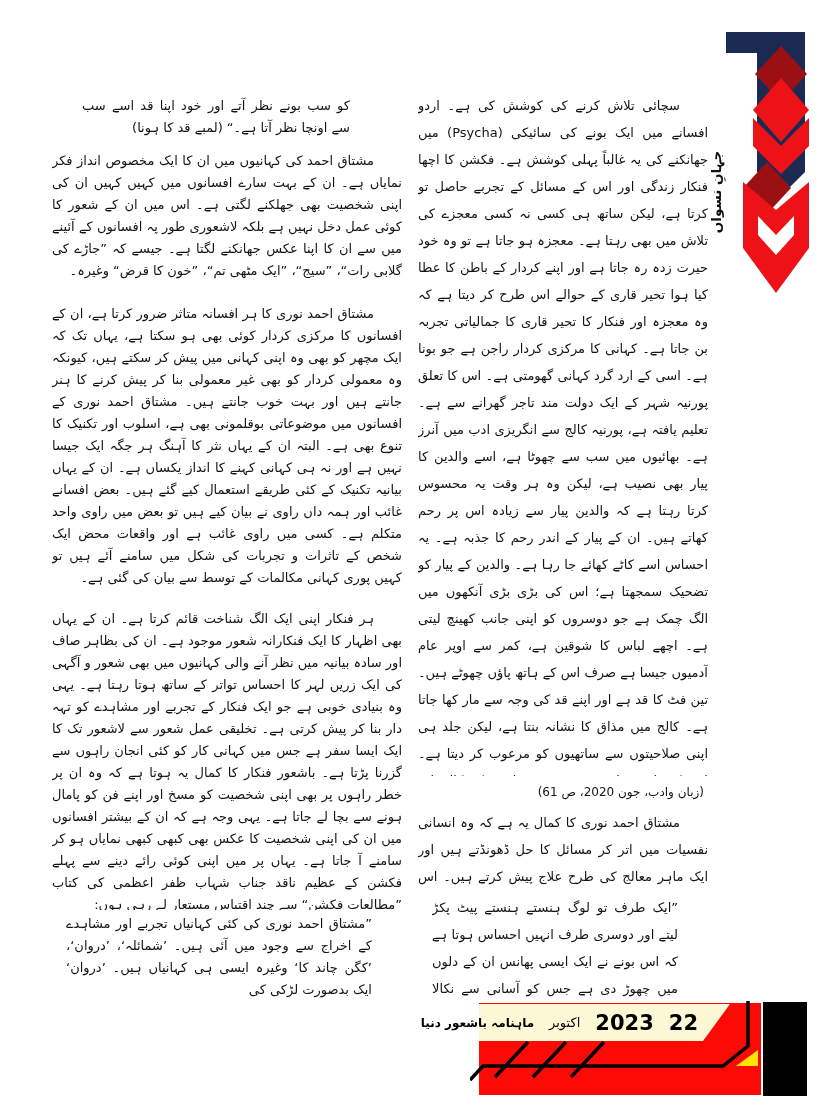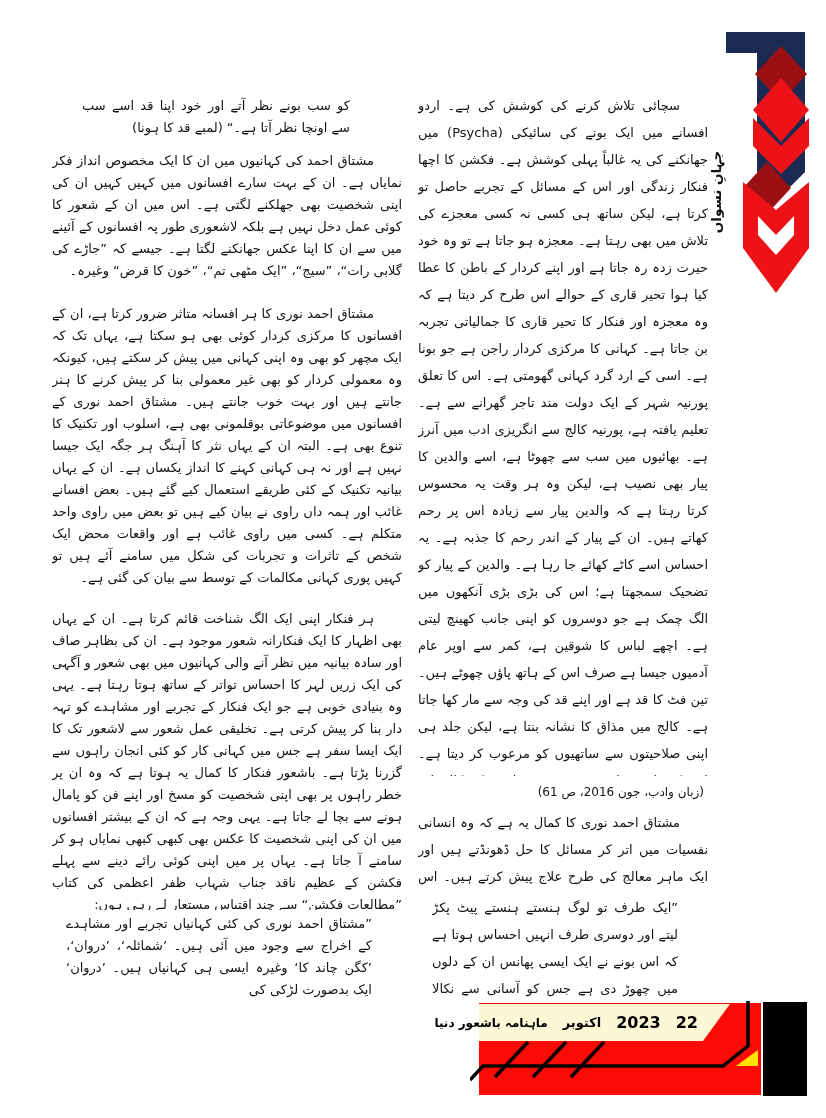--- a/index.html
+++ b/index.html
@@ -39,42 +39,42 @@
     text-align:center;font-size:13.5px;font-weight:bold;color:#111;
     direction:rtl;white-space:nowrap;
   }
   
   .footer-svg{position:absolute;left:470px;top:998px;}
   .footer-textbar{
     position:absolute;left:482px;top:1006px;width:226px;height:33px;
     display:flex;direction:rtl;align-items:center;gap:15px;
     padding-right:10px;box-sizing:border-box;color:#000;
   }
-  .footer-textbar .pageno,.footer-textbar .year{font-size:16px;font-weight:bold;font-family:"DejaVu Sans",sans-serif;}
-  .footer-textbar .month{font-size:13px;font-weight:bold;}
+  .footer-textbar .pageno,.footer-textbar .year{font-size:21px;font-weight:bold;font-family:"DejaVu Sans",sans-serif;}
+  .footer-textbar .month{font-size:13px;font-weight:normal;}
   .footer-textbar .magname{font-size:12px;font-weight:bold;white-space:nowrap;}
 </style>
 </head>
 <body>
 
 <svg class="masthead-svg" width="122" height="285" viewBox="0 0 122 285" aria-hidden="true">
   <polygon fill="#1b2a52" points="38,12 117,12 117,152 93,176 69,152 69,33 38,33"></polygon>
   <polygon fill="#9b1013" points="93,26 119,54 93,82 67,54"></polygon>
   <polygon fill="#ec1218" points="93,58 121,90 93,122 65,90"></polygon>
   <polygon fill="#ec1218" points="65,98 93,126 121,98 121,126 93,154 65,126"></polygon>
   <polygon fill="#9b1013" points="79,142 103,168 79,194 55,168"></polygon>
   <polygon fill="#ec1218" points="55,162 88,190 121,162 121,228 88,273 55,228"></polygon>
   <polygon fill="#ffffff" points="70,196 88,215 106,196 106,215 88,235 70,215"></polygon>
 </svg>
 
 <div class="vertical-title">جہانِ نسواں</div>
 
 <div class="col col-right" dir="rtl" lang="ur">
     <div class="block paragraph">سچائی تلاش کرنے کی کوشش کی ہے۔ اردو افسانے میں ایک بونے کی سائیکی (Psycha) میں جھانکنے کی یہ غالباً پہلی کوشش ہے۔ فکشن کا اچھا فنکار زندگی اور اس کے مسائل کے تجربے حاصل تو کرتا ہے، لیکن ساتھ ہی کسی نہ کسی معجزے کی تلاش میں بھی رہتا ہے۔ معجزہ ہو جاتا ہے تو وہ خود حیرت زدہ رہ جاتا ہے اور اپنے کردار کے باطن کا عطا کیا ہوا تحیر قاری کے حوالے اس طرح کر دیتا ہے کہ وہ معجزہ اور فنکار کا تحیر قاری کا جمالیاتی تجربہ بن جاتا ہے۔ کہانی کا مرکزی کردار راجن ہے جو بونا ہے۔ اسی کے ارد گرد کہانی گھومتی ہے۔ اس کا تعلق پورنیہ شہر کے ایک دولت مند تاجر گھرانے سے ہے۔ تعلیم یافتہ ہے، پورنیہ کالج سے انگریزی ادب میں آنرز ہے۔ بھائیوں میں سب سے چھوٹا ہے، اسے والدین کا پیار بھی نصیب ہے، لیکن وہ ہر وقت یہ محسوس کرتا رہتا ہے کہ والدین پیار سے زیادہ اس پر رحم کھاتے ہیں۔ ان کے پیار کے اندر رحم کا جذبہ ہے۔ یہ احساس اسے کاٹے کھائے جا رہا ہے۔ والدین کے پیار کو تضحیک سمجھتا ہے؛ اس کی بڑی بڑی آنکھوں میں الگ چمک ہے جو دوسروں کو اپنی جانب کھینچ لیتی ہے۔ اچھے لباس کا شوقین ہے، کمر سے اوپر عام آدمیوں جیسا ہے صرف اس کے ہاتھ پاؤں چھوٹے ہیں۔ تین فٹ کا قد ہے اور اپنے قد کی وجہ سے مار کھا جاتا ہے۔ کالج میں مذاق کا نشانہ بنتا ہے، لیکن جلد ہی اپنی صلاحیتوں سے ساتھیوں کو مرعوب کر دیتا ہے۔ اس کے باوجود اسے محسوس ہوتا ہے کہ کالج اور کالج کے باہر ہر شخص اس پر رحم ہی کھاتا رہتا ہے۔ کوئی اسے مکمل آدمی نہیں سمجھتا۔ اسی احساس کی شدت اس کی سائیکی کو شدید طور پہ متاثر کرتی ہے۔“</div>
-    <div class="block citation">(زبان وادب، جون 2016، ص 61)</div>
+    <div class="block citation">(زبان وادب، جون 2020، ص 61)</div>
     <div class="block paragraph">مشتاق احمد نوری کا کمال یہ ہے کہ وہ انسانی نفسیات میں اتر کر مسائل کا حل ڈھونڈتے ہیں اور ایک ماہر معالج کی طرح علاج پیش کرتے ہیں۔ اس کام میں انھیں مہارت حاصل ہے۔ یہ اقتباس دیکھتے چلیں:</div>
     <div class="block quote">”ایک طرف تو لوگ ہنستے ہنستے پیٹ پکڑ لیتے اور دوسری طرف انہیں احساس ہوتا ہے کہ اس بونے نے ایک ایسی پھانس ان کے دلوں میں چھوڑ دی ہے جس کو آسانی سے نکالا نہیں جا سکتا۔ اپنے شوق کی کامیابی کے نشے میں کبھی کبھی راجن</div>
   </div>
 <div class="col col-left" dir="rtl" lang="ur">
     <div class="block quote">کو سب بونے نظر آتے اور خود اپنا قد اسے سب سے اونچا نظر آتا ہے۔“ (لمبے قد کا ہونا)</div>
     <div class="block paragraph">مشتاق احمد کی کہانیوں میں ان کا ایک مخصوص انداز فکر نمایاں ہے۔ ان کے بہت سارے افسانوں میں کہیں کہیں ان کی اپنی شخصیت بھی جھلکنے لگتی ہے۔ اس میں ان کے شعور کا کوئی عمل دخل نہیں ہے بلکہ لاشعوری طور پہ افسانوں کے آئینے میں سے ان کا اپنا عکس جھانکنے لگتا ہے۔ جیسے کہ ”جاڑے کی گلابی رات“، ”سیج“، ”ایک مٹھی تم“، ”خون کا قرض“ وغیرہ۔</div>
     <div class="block paragraph">مشتاق احمد نوری کا ہر افسانہ متاثر ضرور کرتا ہے، ان کے افسانوں کا مرکزی کردار کوئی بھی ہو سکتا ہے، یہاں تک کہ ایک مچھر کو بھی وہ اپنی کہانی میں پیش کر سکتے ہیں، کیونکہ وہ معمولی کردار کو بھی غیر معمولی بنا کر پیش کرنے کا ہنر جانتے ہیں اور بہت خوب جانتے ہیں۔ مشتاق احمد نوری کے افسانوں میں موضوعاتی بوقلمونی بھی ہے، اسلوب اور تکنیک کا تنوع بھی ہے۔ البتہ ان کے یہاں نثر کا آہنگ ہر جگہ ایک جیسا نہیں ہے اور نہ ہی کہانی کہنے کا انداز یکساں ہے۔ ان کے یہاں بیانیہ تکنیک کے کئی طریقے استعمال کیے گئے ہیں۔ بعض افسانے غائب اور ہمہ داں راوی نے بیان کیے ہیں تو بعض میں راوی واحد متکلم ہے۔ کسی میں راوی غائب ہے اور واقعات محض ایک شخص کے تاثرات و تجربات کی شکل میں سامنے آئے ہیں تو کہیں پوری کہانی مکالمات کے توسط سے بیان کی گئی ہے۔</div>
     <div class="block paragraph">ہر فنکار اپنی ایک الگ شناخت قائم کرتا ہے۔ ان کے یہاں بھی اظہار کا ایک فنکارانہ شعور موجود ہے۔ ان کی بظاہر صاف اور سادہ بیانیہ میں نظر آنے والی کہانیوں میں بھی شعور و آگہی کی ایک زریں لہر کا احساس تواتر کے ساتھ ہوتا رہتا ہے۔ یہی وہ بنیادی خوبی ہے جو ایک فنکار کے تجربے اور مشاہدے کو تہہ دار بنا کر پیش کرتی ہے۔ تخلیقی عمل شعور سے لاشعور تک کا ایک ایسا سفر ہے جس میں کہانی کار کو کئی انجان راہوں سے گزرنا پڑتا ہے۔ باشعور فنکار کا کمال یہ ہوتا ہے کہ وہ ان پر خطر راہوں پر بھی اپنی شخصیت کو مسخ اور اپنے فن کو پامال ہونے سے بچا لے جاتا ہے۔ یہی وجہ ہے کہ ان کے بیشتر افسانوں میں ان کی اپنی شخصیت کا عکس بھی کبھی کبھی نمایاں ہو کر سامنے آ جاتا ہے۔ یہاں پر میں اپنی کوئی رائے دینے سے پہلے فکشن کے عظیم ناقد جناب شہاب ظفر اعظمی کی کتاب ”مطالعات فکشن“ سے چند اقتباس مستعار لے رہی ہوں:</div>
     <div class="block quote">”مشتاق احمد نوری کی کئی کہانیاں تجربے اور مشاہدے کے اخراج سے وجود میں آئی ہیں۔ ’شمائلہ‘، ’دروان‘، ’کگن چاند کا‘ وغیرہ ایسی ہی کہانیاں ہیں۔ ’دروان‘ ایک بدصورت لڑکی کی</div>
   </div>

